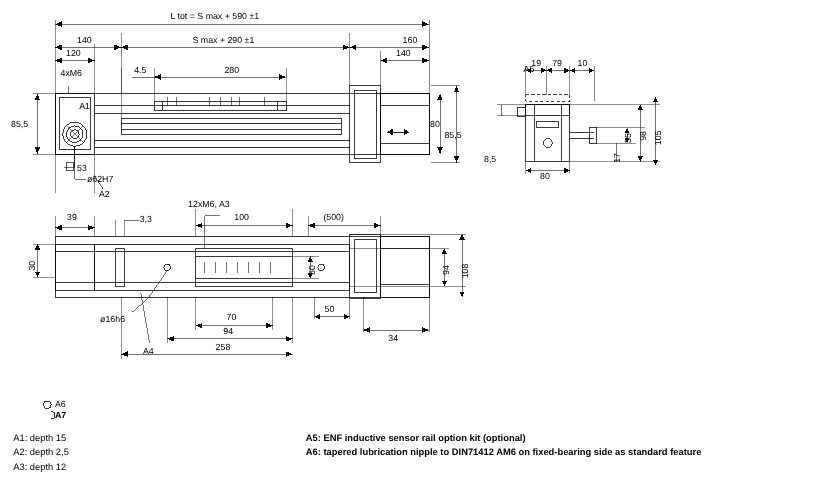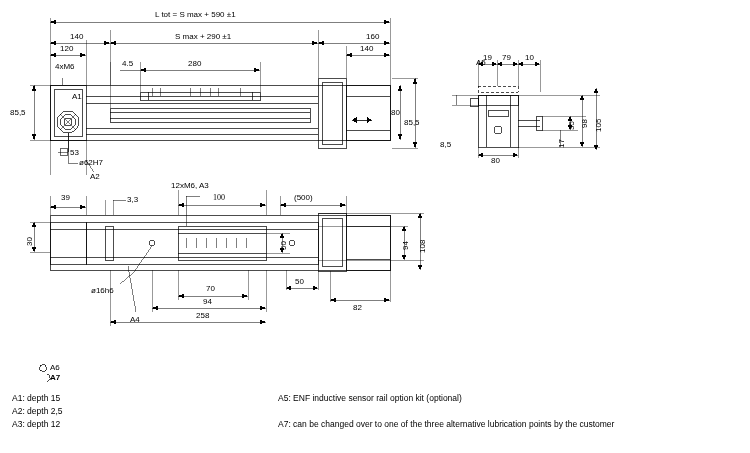--- a/index.html
+++ b/index.html
@@ -2,21 +2,21 @@
 <html><head>
 <meta charset="utf-8">
 <style>
   html,body{margin:0;padding:0;background:#ffffff;}
   body{width:750px;height:453px;position:relative;overflow:hidden;
        font-family:"Liberation Sans",sans-serif;color:#000;}
   #sheet{position:absolute;left:0;top:0;width:620px;height:453px;}
   svg{position:absolute;left:0;top:0;width:750px;height:453px;}
   .lbl{position:absolute;font-size:8px;line-height:9px;white-space:nowrap;}
   .legend{position:absolute;font-size:8.5px;line-height:13px;white-space:nowrap;}
-  .note{position:absolute;font-size:8.5px;line-height:13px;white-space:nowrap;}
+  .note{position:absolute;font-size:8.5px;line-height:13px;white-space:nowrap;font-weight:bold;}
   .rot{transform:rotate(-90deg);transform-origin:left top;}
 </style>
 </head>
 <body>
 
 <div id="sheet">
 
 <svg viewBox="0 0 750 453">
   <g stroke="#000" fill="none" stroke-width="0.7" shape-rendering="crispEdges">
 
@@ -298,21 +298,21 @@
   </g>
 </svg>
 
 <div class="lbl" style="left:155px;top:10px;">L tot = S max + 590 ±1</div>
 <div class="lbl" style="left:175px;top:32px;">S max + 290 ±1</div>
 <div class="lbl" style="left:70px;top:32px;">140</div>
 <div class="lbl" style="left:60px;top:44px;">120</div>
 <div class="lbl" style="left:55px;top:62px;">4xM6</div>
 <div class="lbl" style="left:72px;top:72px;margin-top:20px;">A1</div>
 <div class="lbl" style="left:122px;top:59px;">4.5</div>
-<div class="lbl" style="left:188px;top:59px;">280</div>
+<div class="lbl" style="left:204px;top:59px;">280</div>
 <div class="lbl" style="left:346px;top:32px;margin-left:20px;">160</div>
 <div class="lbl" style="left:360px;top:44px;">140</div>
 <div class="lbl" style="left:10px;top:108px;">85,5</div>
 <div class="lbl" style="left:391px;top:108px;">80</div>
 <div class="lbl" style="left:404px;top:118px;">85,5</div>
 <div class="lbl" style="left:70px;top:148px;">53</div>
 <div class="lbl" style="left:79px;top:158px;">ø62H7</div>
 <div class="lbl" style="left:90px;top:172px;">A2</div>
 
 <div class="lbl" style="left:444px;top:58px;margin-left:32px;">A5</div>
@@ -322,37 +322,37 @@
 <div class="lbl" style="left:440px;top:96px;margin-top:44px;">8,5</div>
 <div class="lbl rot" style="left:580px;top:128px;">98</div>
 <div class="lbl rot" style="left:594px;top:132px;">105</div>
 <div class="lbl rot" style="left:567px;top:130px;">35</div>
 <div class="lbl rot" style="left:557px;top:148px;">17</div>
 <div class="lbl" style="left:491px;top:156px;">80</div>
 
 <div class="lbl" style="left:61px;top:193px;">39</div>
 <div class="lbl" style="left:127px;top:195px;">3,3</div>
 <div class="lbl" style="left:171px;top:181px;text-align:right;">12xM6, A3</div>
-<div class="lbl" style="left:213px;top:193px;font-family:Liberation Serif, serif;">100</div>
+<div class="lbl" style="left:213px;top:193px;">100</div>
 <div class="lbl" style="left:294px;top:193px;">(500)</div>
 <div class="lbl rot" style="left:25px;top:246px;">30</div>
 <div class="lbl" style="left:91px;top:286px;">ø16h6</div>
 <div class="lbl rot" style="left:279px;top:250px;">50</div>
 <div class="lbl rot" style="left:401px;top:250px;">94</div>
 <div class="lbl rot" style="left:418px;top:253px;">108</div>
 <div class="lbl" style="left:206px;top:284px;">70</div>
 <div class="lbl" style="left:203px;top:297px;">94</div>
 <div class="lbl" style="left:182px;top:311px;padding-left:14px;">258</div>
 <div class="lbl" style="left:295px;top:277px;">50</div>
-<div class="lbl" style="left:353px;top:303px;">82</div>
+<div class="lbl" style="left:353px;top:303px;">34</div>
 <div class="lbl" style="left:130px;top:315px;">A4</div>
 
 <div class="lbl" style="left:50px;top:363px;">A6</div>
 <div class="lbl" style="left:50px;top:373px;font-weight:bold;">A7</div>
 
 <div class="legend" style="left:12px;top:392px;">A1: depth 15</div>
 <div class="legend" style="left:12px;top:405px;">A2: depth 2,5</div>
 <div class="legend" style="left:12px;top:418px;">A3: depth 12</div>
 
 <div class="note" style="left:278px;top:392px;">A5: ENF inductive sensor rail option kit (optional)</div>
-<div class="note" style="left:278px;top:418px;">A7: can be changed over to one of the three alternative lubrication points by the customer</div>
+<div class="note" style="left:278px;top:405px;">A6: tapered lubrication nipple to DIN71412 AM6 on fixed-bearing side as standard feature</div>
 
 </div>
 
 </body></html>

